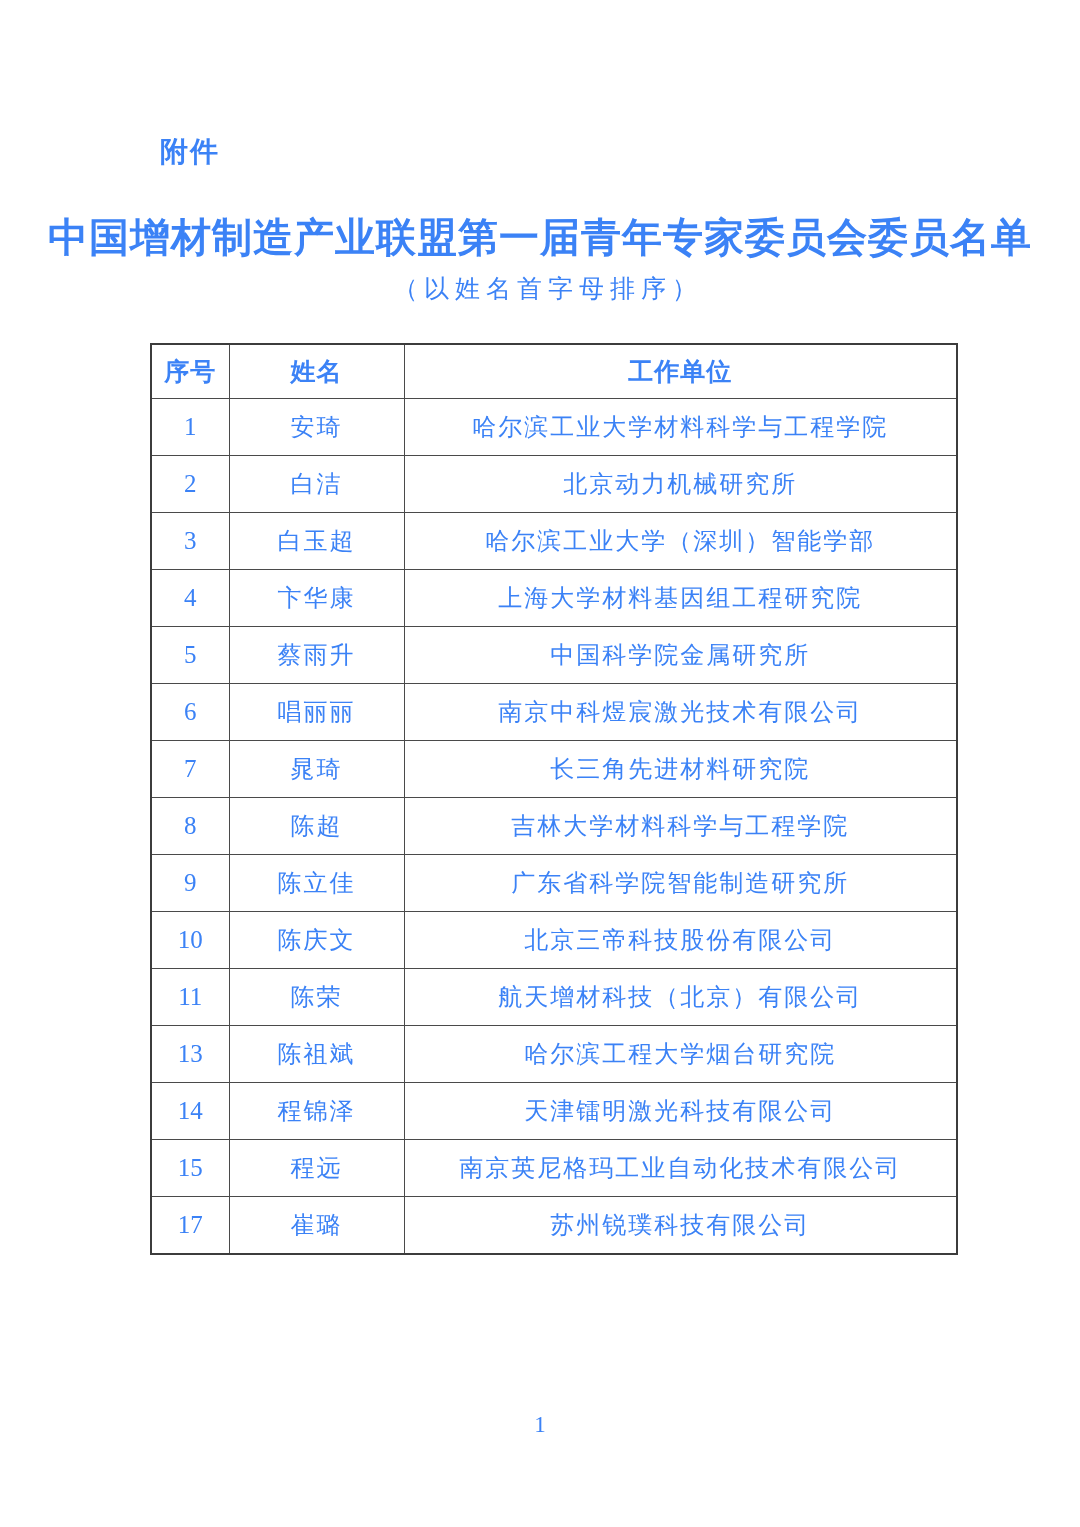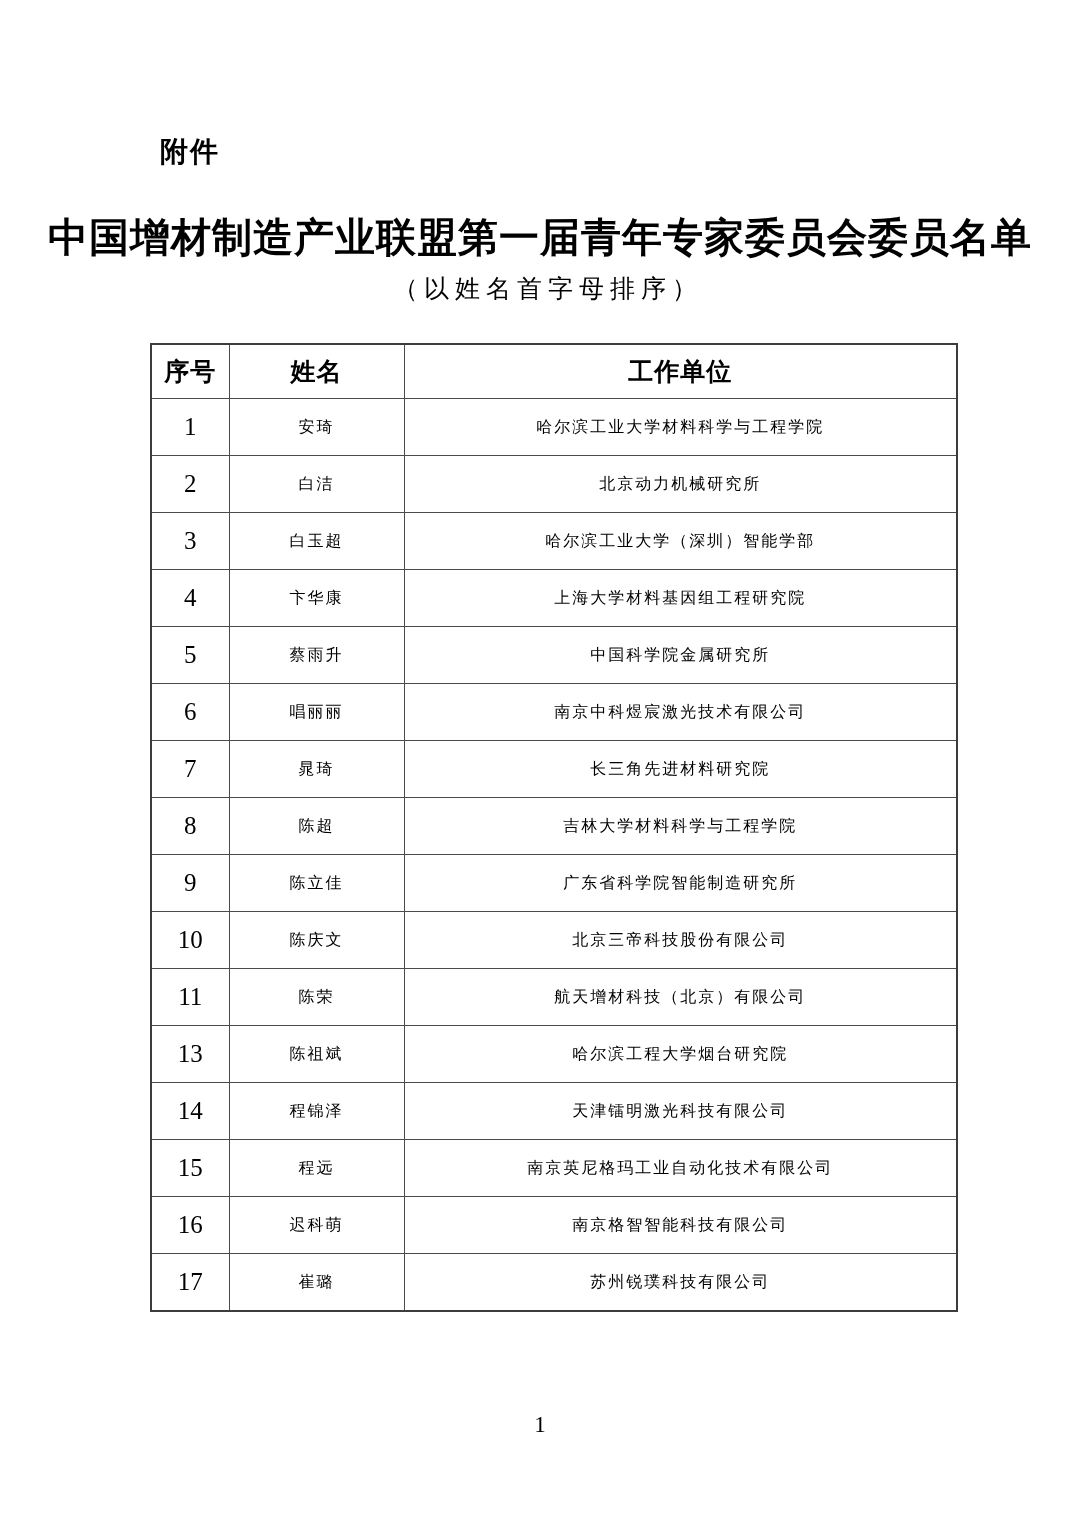--- a/index.html
+++ b/index.html
@@ -5,21 +5,21 @@
   html, body {
     margin: 0;
     padding: 0;
     background: #ffffff;
   }
   .page {
     position: relative;
     width: 1080px;
     height: 1527px;
     background: #ffffff;
-    color: #000000;
+    color: #3b82f6;
     font-family: "Liberation Serif", serif;
     overflow: hidden;
   }
   .attachment-label {
     position: absolute;
     left: 160px;
     top: 133px;
     font-family: "Liberation Sans", sans-serif;
     font-size: 28px;
     font-weight: 600;
@@ -69,21 +69,21 @@
   }
   .member-table th {
     height: 53px;
     font-family: "Liberation Sans", sans-serif;
     font-size: 25px;
     font-weight: bold;
     letter-spacing: 1px;
   }
   .member-table td {
     height: 56px;
-    font-size: 16px;
+    font-size: 24px;
     letter-spacing: 2px;
   }
   .member-table td.col-no {
     font-family: "Liberation Serif", serif;
     font-size: 25px;
     letter-spacing: 0;
   }
   .col-w-no   { width: 78px;  }
   .col-w-name { width: 175px; }
   .col-w-org  { width: auto;  }
@@ -201,25 +201,20 @@
     <td class="col-name">程锦泽</td>
     <td class="col-org">天津镭明激光科技有限公司</td>
   </tr>
 
   <tr>
     <td class="col-no">15</td>
     <td class="col-name">程远</td>
     <td class="col-org">南京英尼格玛工业自动化技术有限公司</td>
   </tr>
 
-  <tr>
-    <td class="col-no">16</td>
-    <td class="col-name">迟科萌</td>
-    <td class="col-org">南京格智智能科技有限公司</td>
-  </tr>
 
   <tr>
     <td class="col-no">17</td>
     <td class="col-name">崔璐</td>
     <td class="col-org">苏州锐璞科技有限公司</td>
   </tr>
 </tbody>
     </table>
   </div>
 

